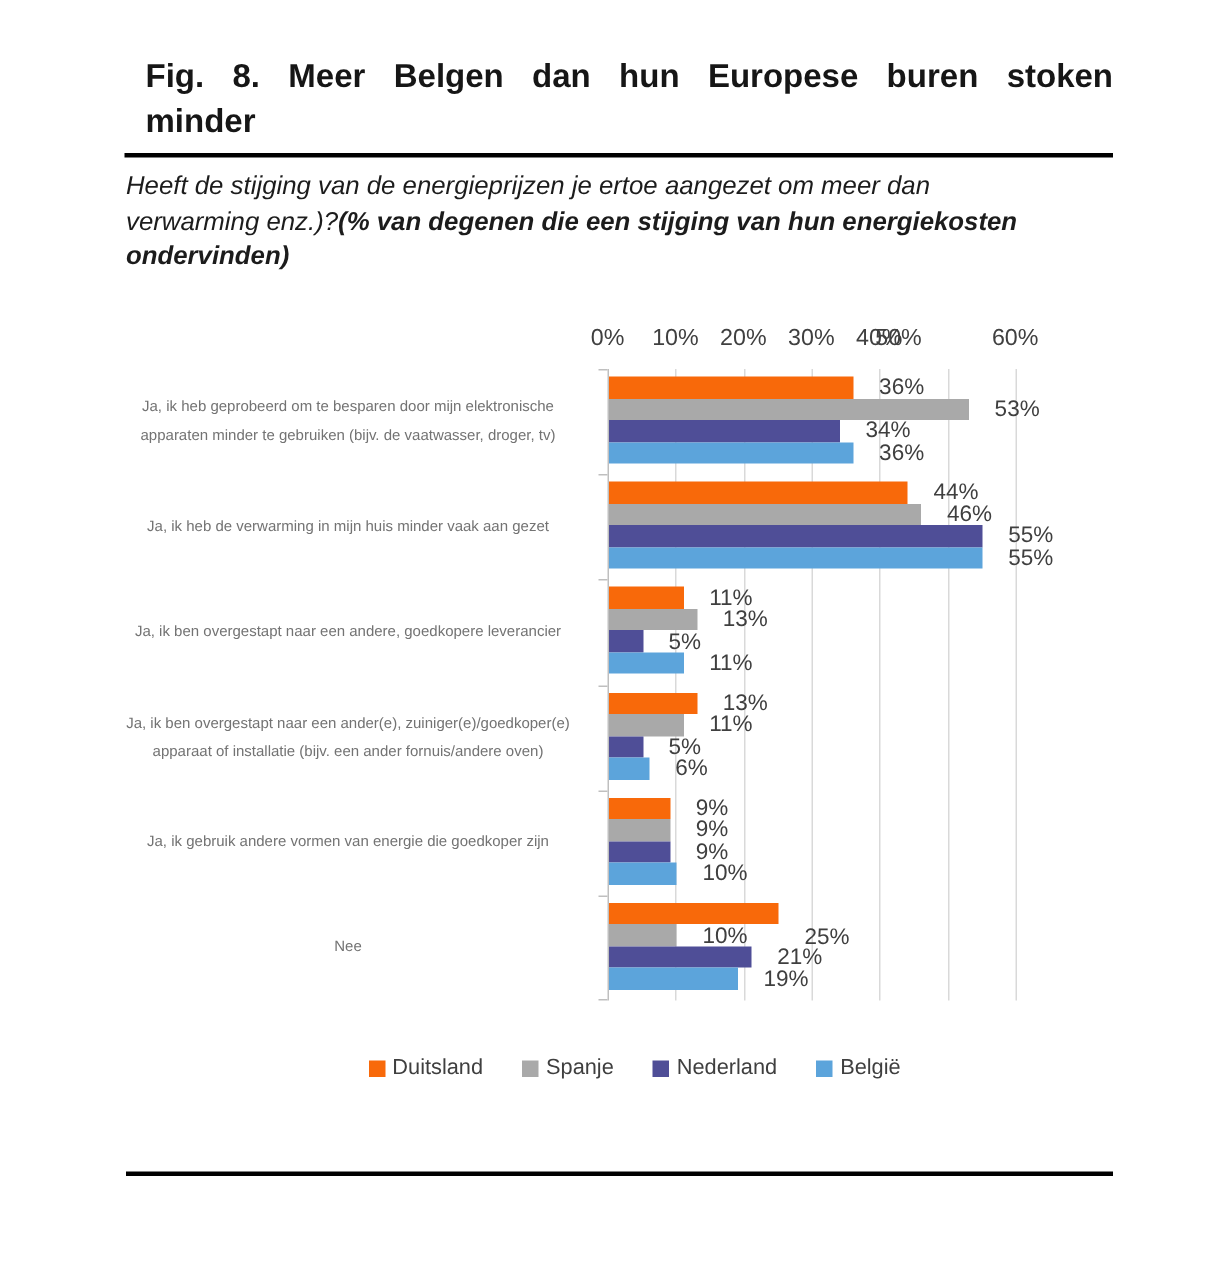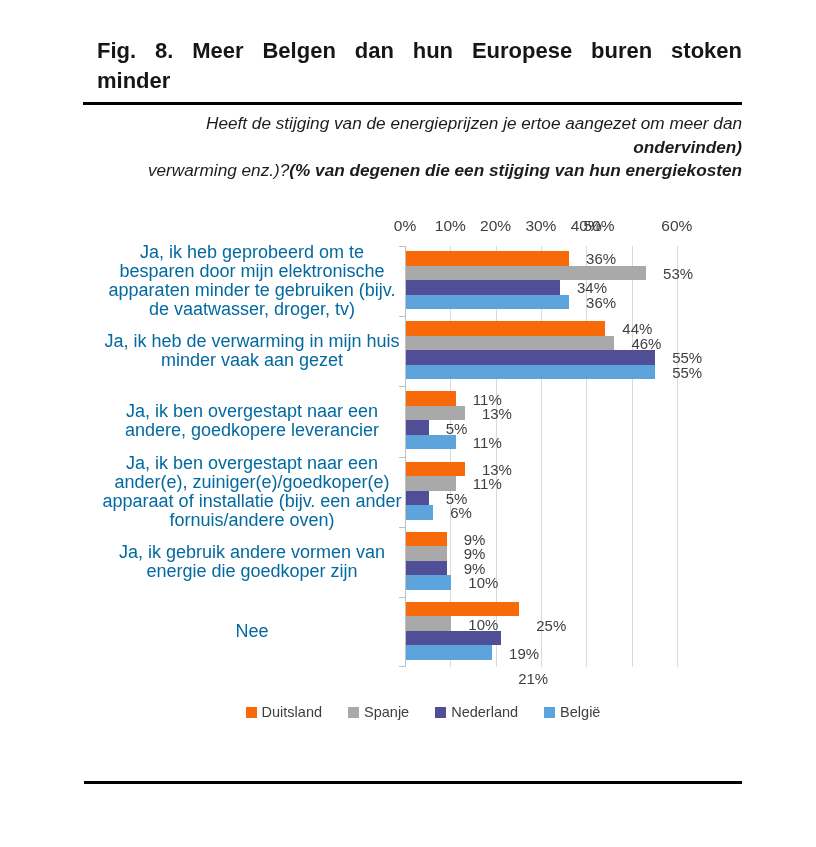--- a/index.html
+++ b/index.html
@@ -13,43 +13,43 @@
   }
   
   .title-block { position: absolute; left: 97px; top: 36px; width: 645px; }
   .title-line1 {
     font-size: 22px; font-weight: bold; line-height: 30px; color: #161616;
     text-align: justify; text-align-last: justify;
   }
   .title-line2 { font-size: 22px; font-weight: bold; line-height: 30px; color: #161616; }
   .rule-top { position: absolute; left: 83px; top: 102px; width: 659px; height: 2.5px; background: #000000; }
   
-  .subtitle { position: absolute; left: 84px; top: 112px; width: 658px; text-align: right; }
+  .subtitle { position: absolute; left: 84px; top: 112px; width: 658px; text-align: left; }
   .subtitle .line { font-style: italic; font-size: 17.2px; line-height: 23.5px; color: #1c1c1c; white-space: nowrap; }
   .subtitle .b { font-weight: bold; }
   
   .x-axis-label {
     position: absolute; top: 217px; width: 60px; text-align: center;
     font-size: 15.5px; color: #404040;
   }
   
   .plot { position: absolute; left: 405px; top: 246px; width: 296px; height: 421px; }
   .gridline { position: absolute; top: 0; width: 1px; height: 421px; background: #d9d9d9; }
   .axis-line { position: absolute; top: 0; left: 0; width: 1px; height: 421px; background: #bfbfbf; }
   .cat-tick { position: absolute; left: -6px; width: 6px; height: 1px; background: #bfbfbf; }
   .bar { position: absolute; }
   .bar-label {
     position: absolute; transform: translateY(-50%); white-space: nowrap;
     font-size: 15px; color: #3f3f3f;
   }
   
   .cat-label {
-    position: absolute; left: 101px; width: 302px;
+    position: absolute; left: 81px; width: 302px;
     display: flex; align-items: center; justify-content: center;
-    text-align: center; font-size: 18px; line-height: 19px; color: #0369a1;
+    text-align: center; font-size: 10px; line-height: 19px; color: #737373;
   }
   
   .legend {
     position: absolute; left: 0; top: 704px; width: 816px; padding-left: 30px;
     box-sizing: border-box; display: flex; justify-content: center; gap: 26px;
   }
   .legend-item { display: flex; align-items: center; }
   .legend-swatch { width: 11px; height: 11px; margin-right: 5px; flex: 0 0 auto; }
   .legend-text { font-size: 14.5px; color: #3f3f3f; }
   
@@ -63,22 +63,22 @@
 
   <div class="title-block">
     <div class="title-line1">Fig. 8. Meer Belgen dan hun Europese buren stoken</div>
     <div class="title-line2">minder</div>
   </div>
 
   <div class="rule-top"></div>
 
   <div class="subtitle">
     <div class="line"><span>Heeft de stijging van de energieprijzen je ertoe aangezet om meer dan</span><span class="b"></span></div>
+    <div class="line"><span>verwarming enz.)?</span><span class="b">(% van degenen die een stijging van hun energiekosten</span></div>
     <div class="line"><span></span><span class="b">ondervinden)</span></div>
-    <div class="line"><span>verwarming enz.)?</span><span class="b">(% van degenen die een stijging van hun energiekosten</span></div>
   </div>
 
   <div id="x-axis">
       <div class="x-axis-label" style="left: 375px;">0%</div>
       <div class="x-axis-label" style="left: 420.3px;">10%</div>
       <div class="x-axis-label" style="left: 465.6px;">20%</div>
       <div class="x-axis-label" style="left: 510.9px;">30%</div>
       <div class="x-axis-label" style="left: 556.2px;">40%</div>
       <div class="x-axis-label" style="left: 569px;">50%</div>
       <div class="x-axis-label" style="left: 646.8px;">60%</div>
@@ -146,21 +146,21 @@
       <div class="bar-label" style="left: 58.77px; top: 307.43px;">9%</div>
       <div class="bar" style="top: 314.68px; left: 1px; width: 40.77px; height: 14.5px; background: rgb(79, 78, 151);"></div>
       <div class="bar-label" style="left: 58.77px; top: 321.93px;">9%</div>
       <div class="bar" style="top: 329.18px; left: 1px; width: 45.3px; height: 14.5px; background: rgb(92, 164, 219);"></div>
       <div class="bar-label" style="left: 63.3px; top: 336.43px;">10%</div>
       <div class="bar" style="top: 355.85px; left: 1px; width: 113.25px; height: 14.5px; background: rgb(248, 105, 10);"></div>
       <div class="bar-label" style="left: 131.25px; top: 363.1px; margin-top: 16px;">25%</div>
       <div class="bar" style="top: 370.35px; left: 1px; width: 45.3px; height: 14.5px; background: rgb(169, 169, 169);"></div>
       <div class="bar-label" style="left: 63.3px; top: 377.6px;">10%</div>
       <div class="bar" style="top: 384.85px; left: 1px; width: 95.13px; height: 14.5px; background: rgb(79, 78, 151);"></div>
-      <div class="bar-label" style="left: 113.13px; top: 392.1px; margin-top: 40px;">21%</div>
+      <div class="bar-label" style="left: 113.13px; top: 392.1px;">21%</div>
       <div class="bar" style="top: 399.35px; left: 1px; width: 86.07px; height: 14.5px; background: rgb(92, 164, 219);"></div>
       <div class="bar-label" style="left: 104.07px; top: 406.6px;">19%</div>
     </div>
 
   <div class="legend" id="legend">
       <div class="legend-item">
         <span class="legend-swatch" style="background: rgb(248, 105, 10);"></span>
         <span class="legend-text">Duitsland</span>
       </div>
       <div class="legend-item">

